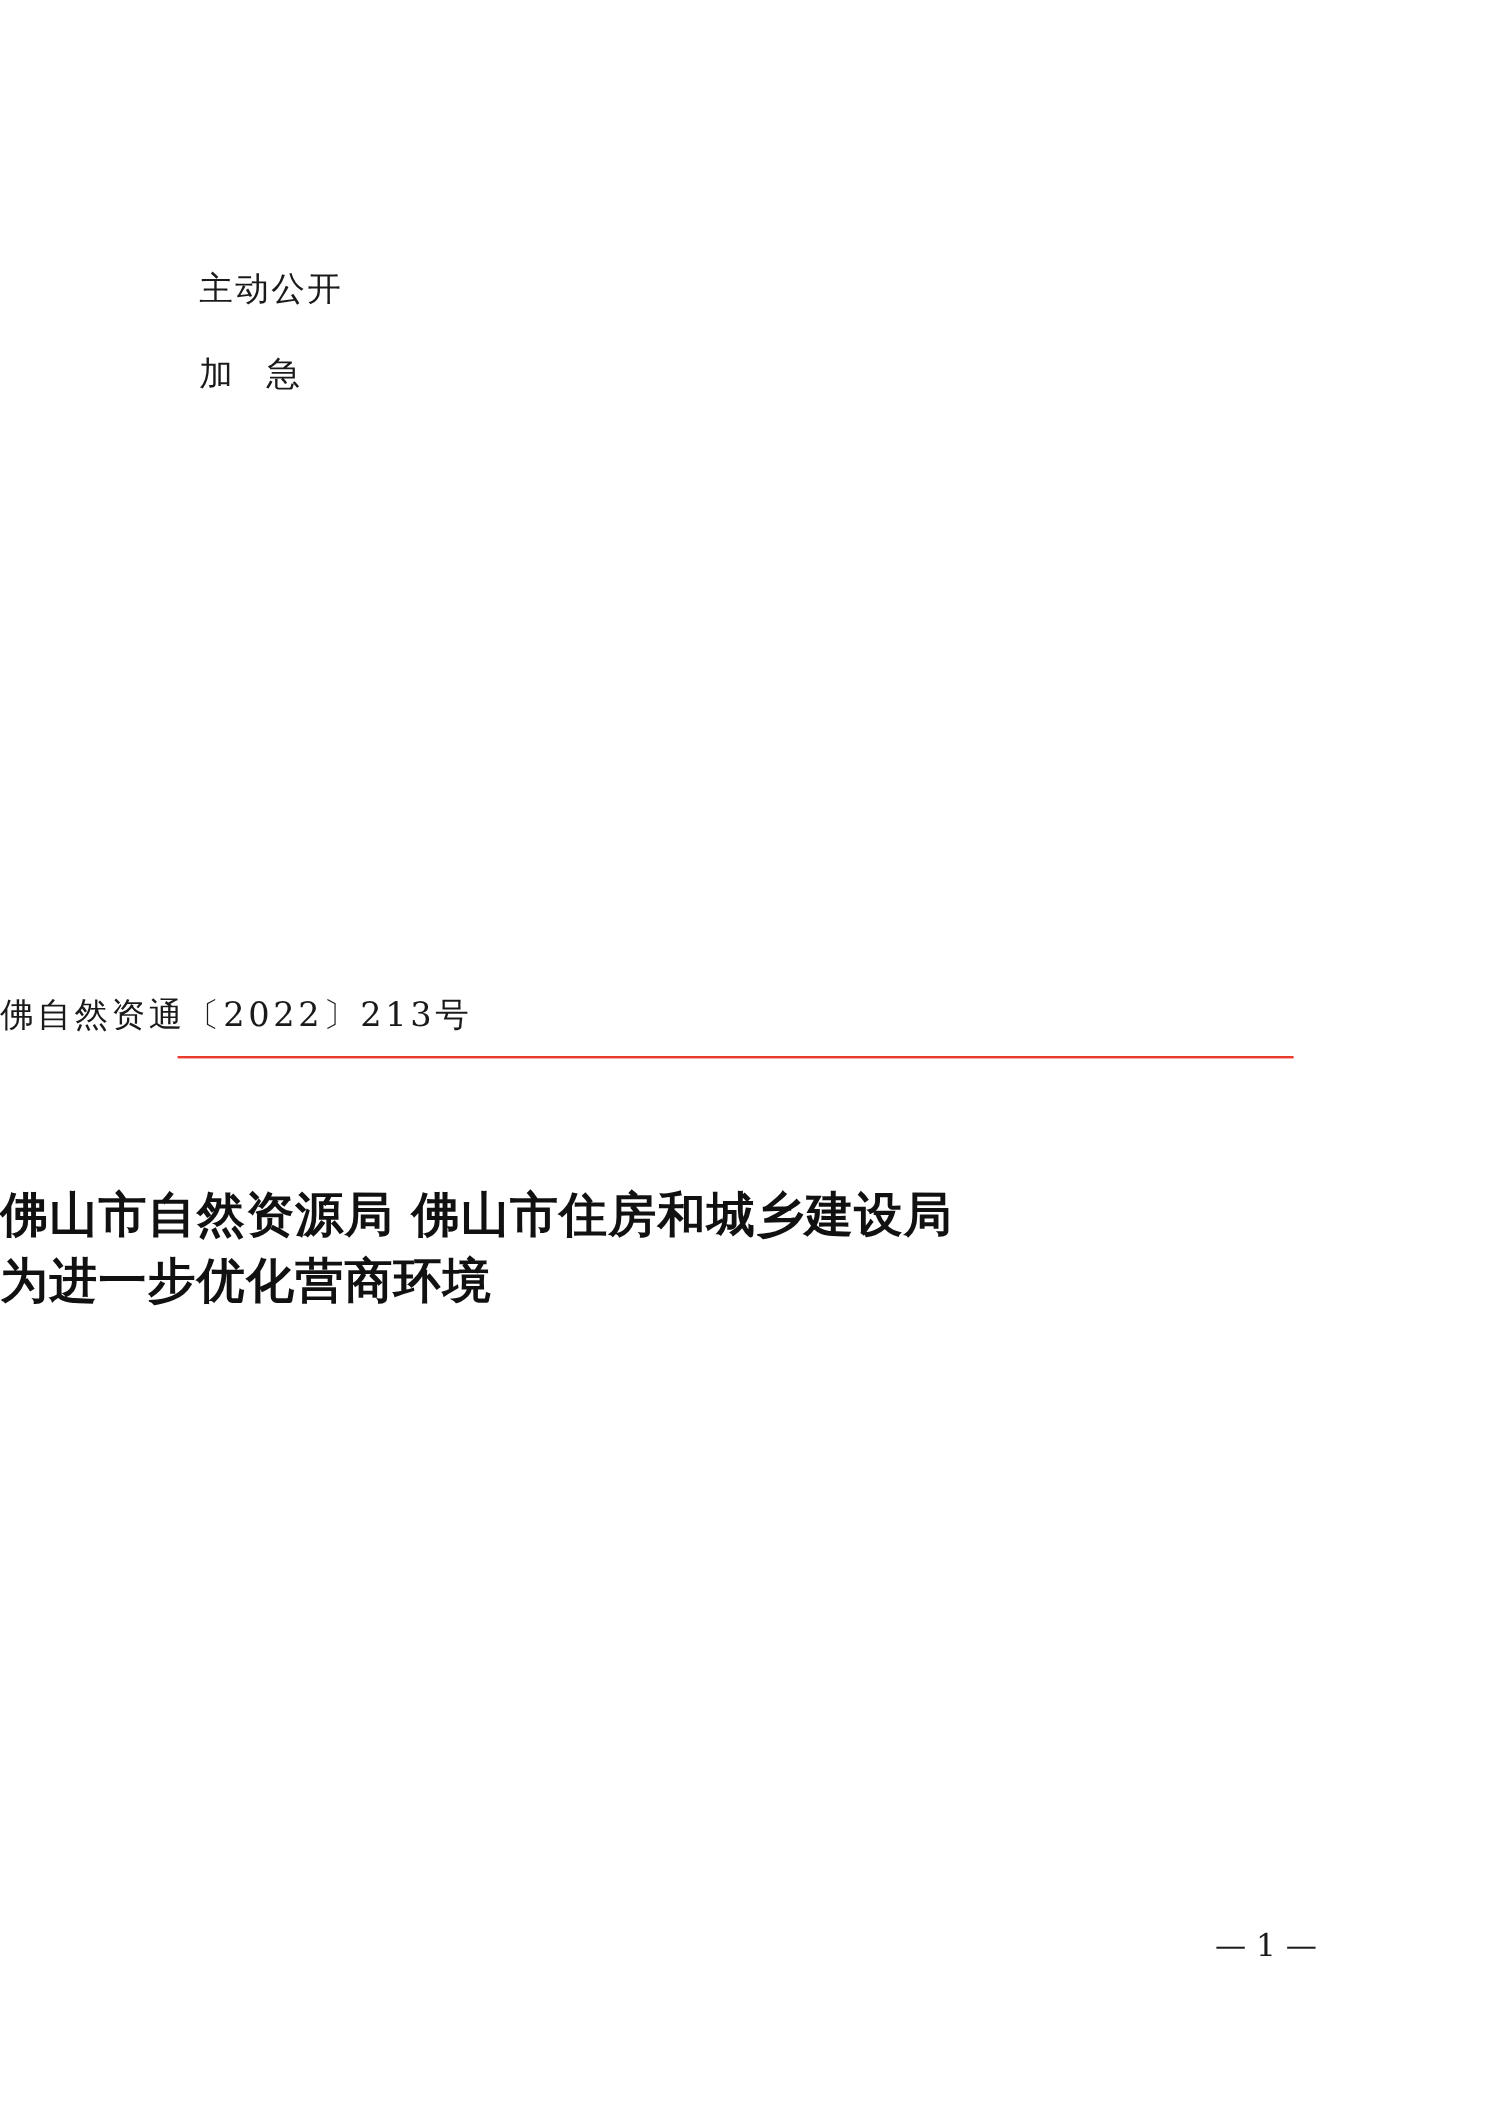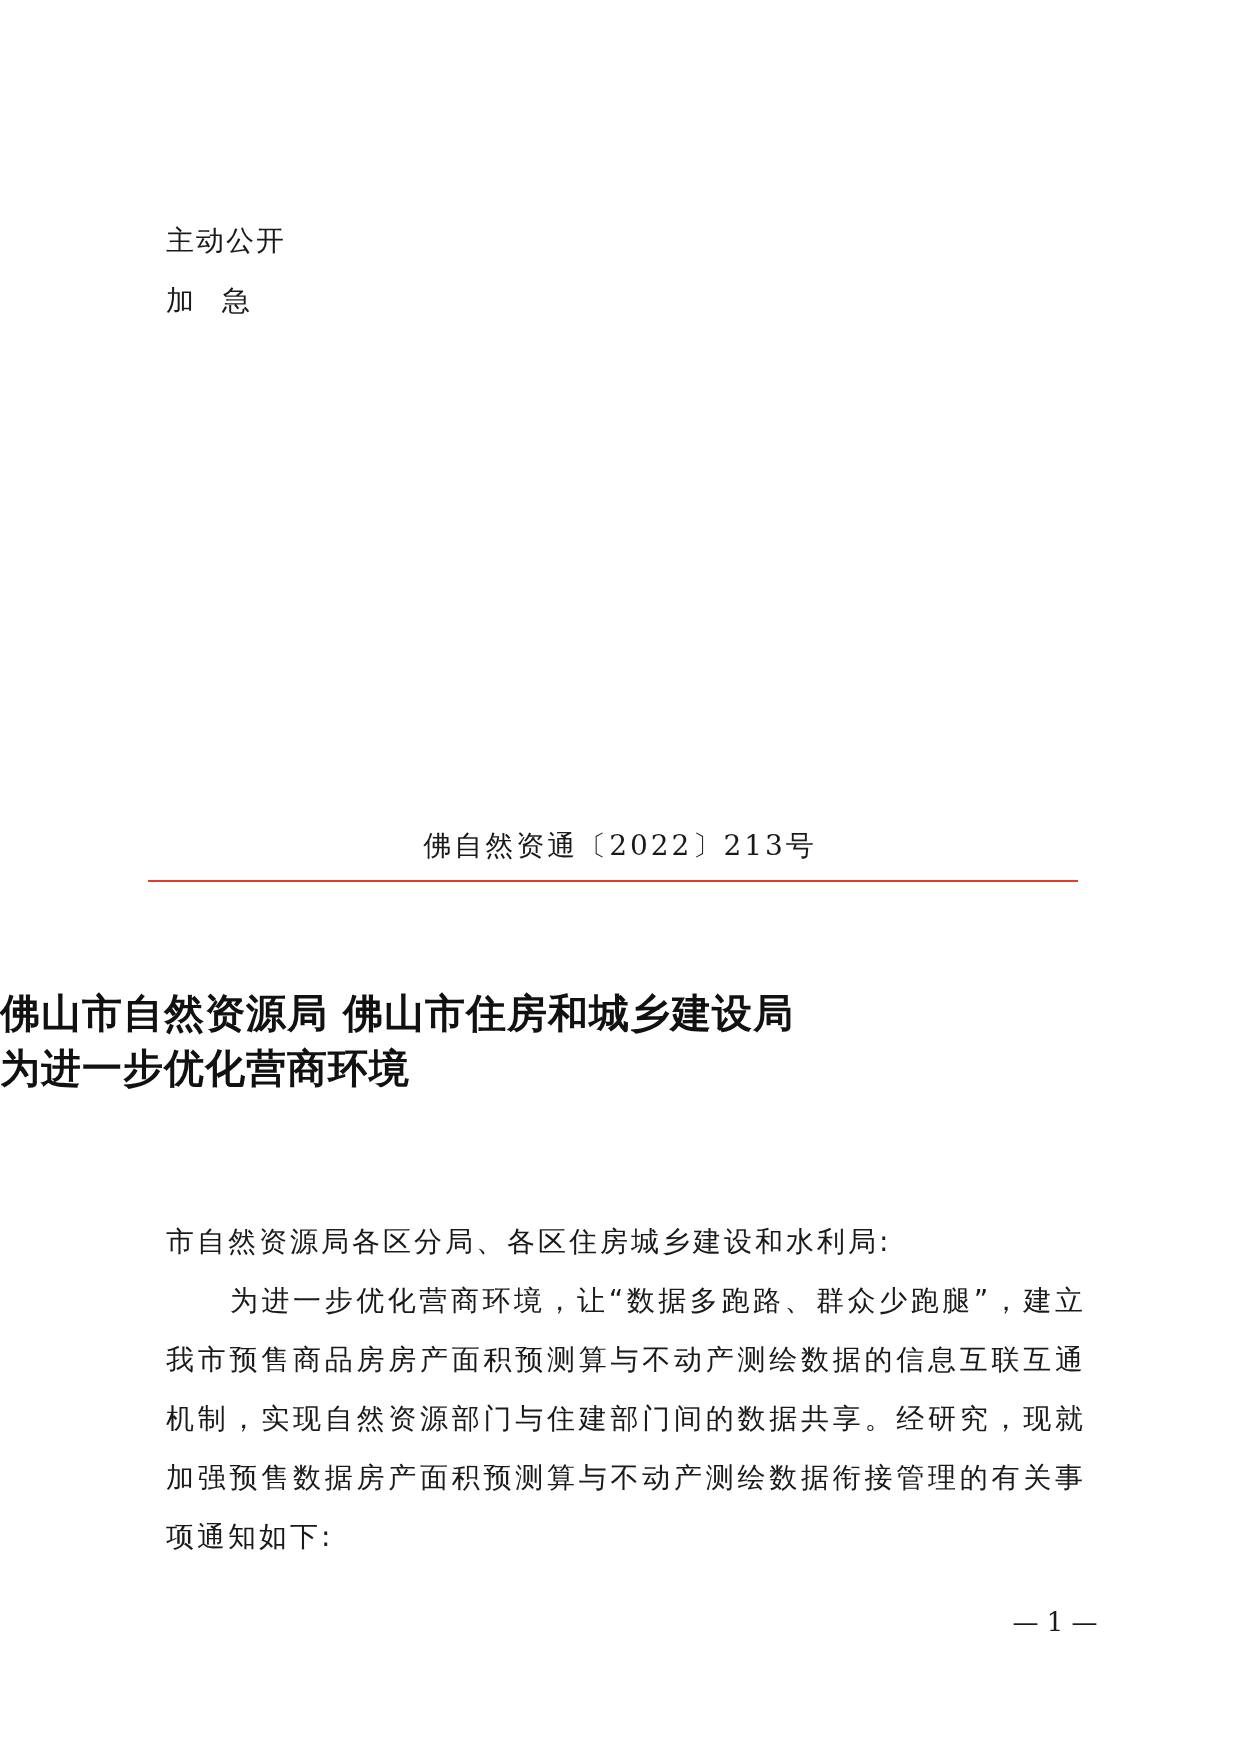--- a/index.html
+++ b/index.html
@@ -22,21 +22,21 @@
       background: #ffffff;
     }
     .meta-line {
       position: absolute;
       left: 166px;
       font-size: 28px;
       letter-spacing: 2px;
       color: #1a1a1a;
     }
     .meta-public { top: 222px; }
-    .meta-urgent { top: 282px; letter-spacing: 28px; }
+    .meta-urgent { top: 293px; letter-spacing: 28px; }
 
     .red-header {
       position: absolute;
       left: 176px;
       top: 425px;
       width: 920px;
       height: 270px;
     }
     .org-line {
       position: absolute;
@@ -72,21 +72,20 @@
       white-space: nowrap;
       transform: scaleY(1.15);
       transform-origin: top left;
     }
 
     .doc-number {
       position: absolute;
       left: 0;
       width: 1240px;
       top: 827px;
-      text-align: center;
       font-family: "DejaVu Serif", serif;
       font-size: 28px;
       letter-spacing: 3px;
       color: #1a1a1a;
     }
     .red-rule {
       position: absolute;
       left: 148px;
       top: 880px;
       width: 930px;
@@ -149,20 +148,16 @@
 
 
   <div class="doc-number">佛自然资通〔2022〕213号</div>
   <div class="red-rule"></div>
 
   <div class="title-block">
     <div class="title-line">佛山市自然资源局  佛山市住房和城乡建设局</div>
     <div class="title-line">为进一步优化营商环境</div>
   </div>
 
-  <div class="body-block">
-    <p class="para">市自然资源局各区分局、各区住房城乡建设和水利局:</p>
-    <p class="para indent">为进一步优化营商环境，让“数据多跑路、群众少跑腿”，建立我市预售商品房房产面积预测算与不动产测绘数据的信息互联互通机制，实现自然资源部门与住建部门间的数据共享。经研究，现就加强预售数据房产面积预测算与不动产测绘数据衔接管理的有关事项通知如下:</p>
-  </div>
 
   <div class="page-number">— 1 —</div>
 
 </div>
 
 </body></html>

